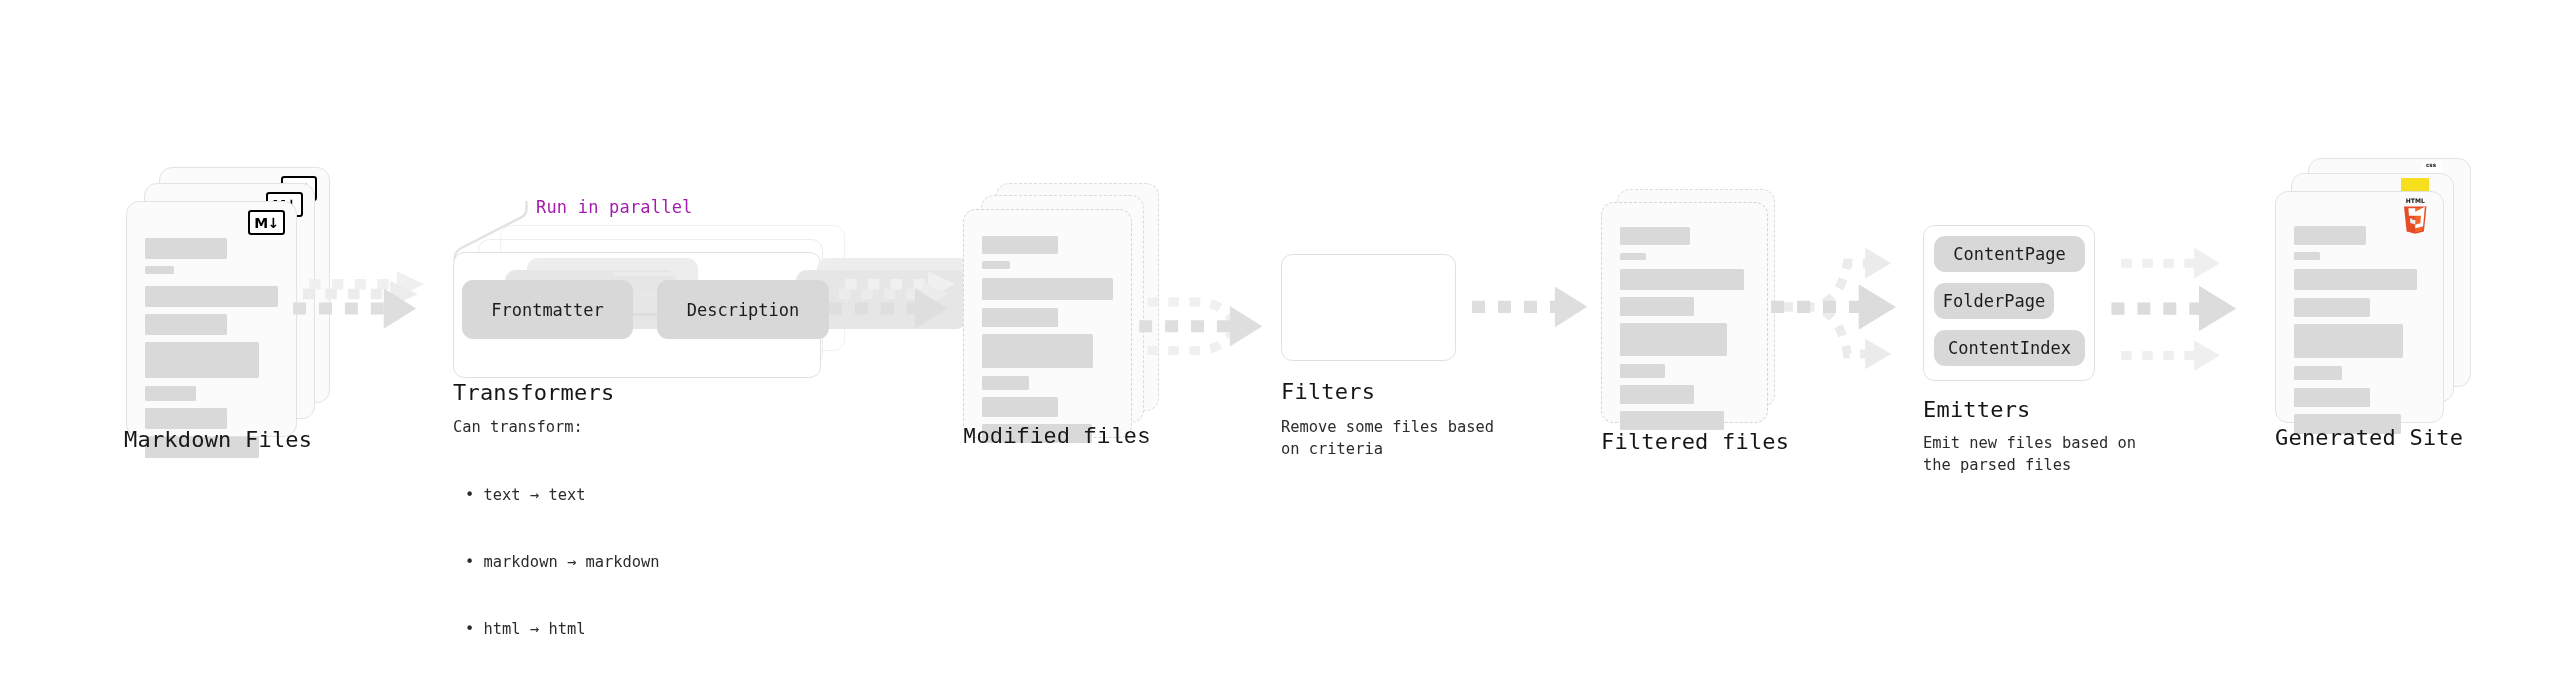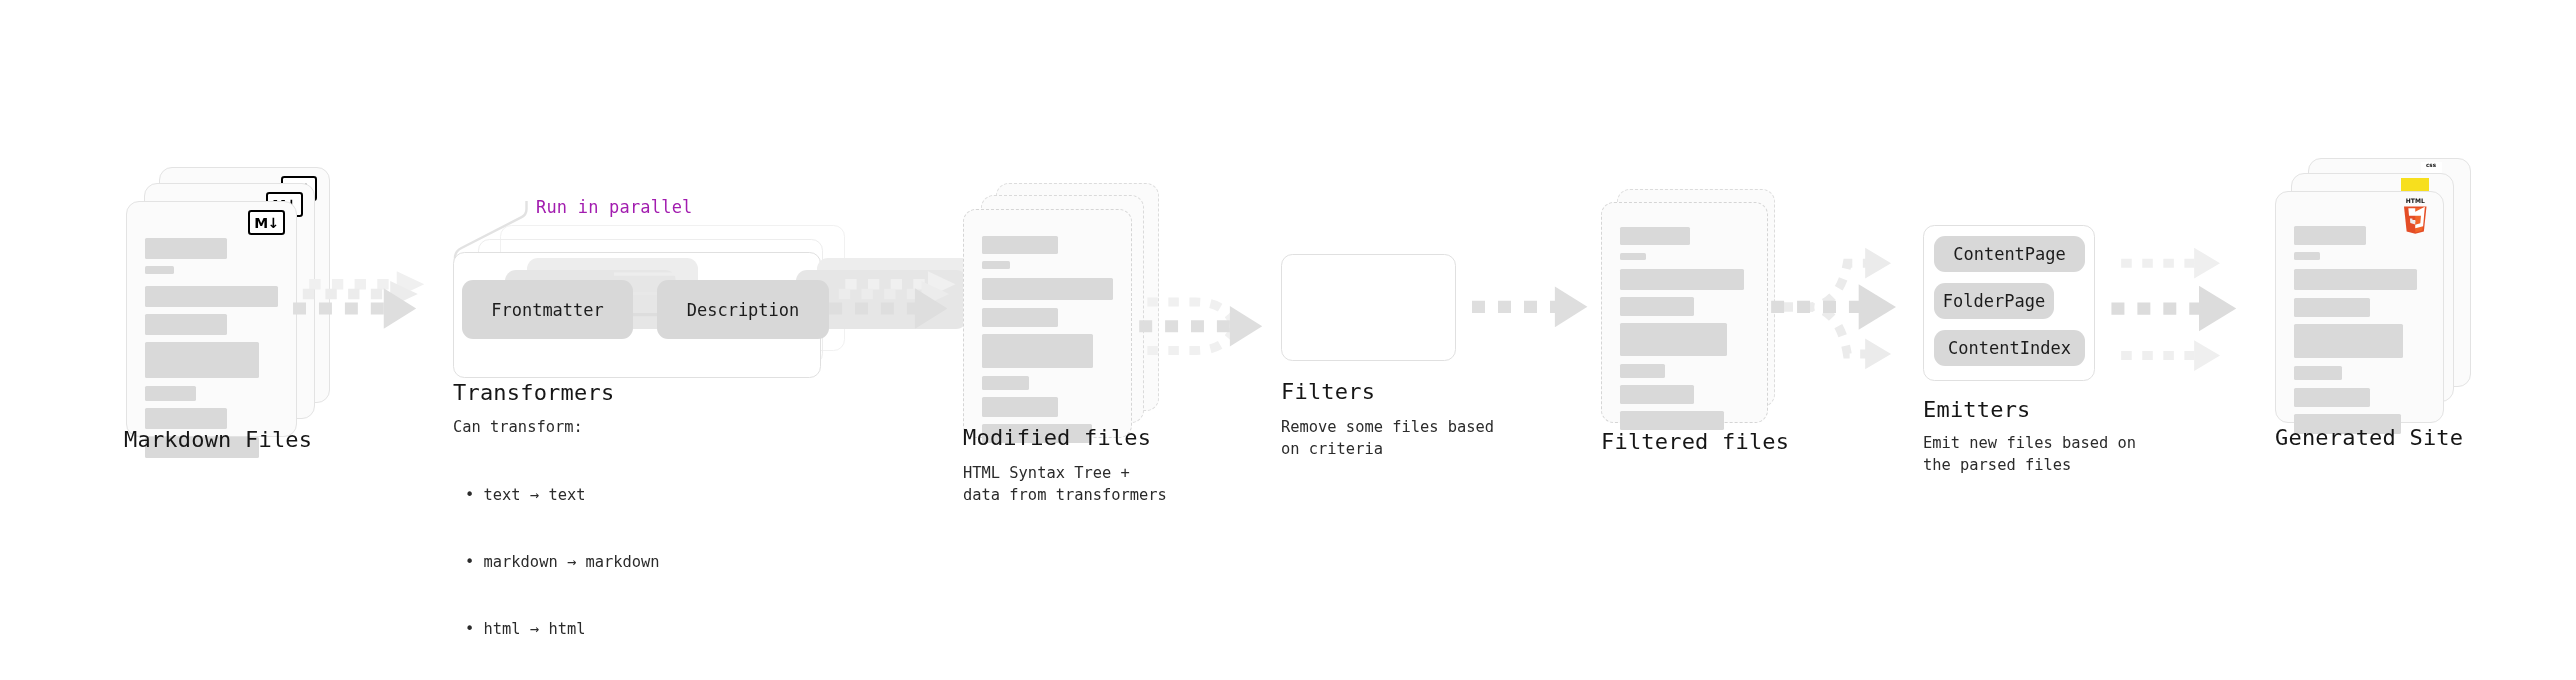--- a/index.html
+++ b/index.html
@@ -162,23 +162,21 @@
         <div class="ln" style="width:21%;height:7.3px;margin-bottom:9.8px;"></div>
         <div class="ln" style="width:100%;height:22px;"></div>
         <div class="ln" style="width:58%;height:19.5px;"></div>
         <div class="ln" style="width:85%;height:34px;"></div>
         <div class="ln" style="width:36%;height:14px;"></div>
         <div class="ln" style="width:58%;height:19.5px;"></div>
         <div class="ln" style="width:84%;height:19.5px;"></div>
       </div>
     </div>
   </div>
-  <div class="title" style="left:963px;top:425px;">Modified files</div>
-  <div class="caption" style="left:963px;top:462px;">HTML Syntax Tree +
-data from transformers</div>
+  <div class="title" style="left:963px;top:425px;font-family:Liberation Mono, monospace;">Modified files</div>
 
   <svg class="arrowsvg" style="left:1139px;top:268px;" width="138" height="89" viewBox="0 0 170 110">
     <g fill="none" stroke-linecap="butt">
       <path d="M10,42 L70,42 Q108,42 118,72" stroke="#f0f0f0" stroke-width="11" stroke-dasharray="13 13"></path>
       <path d="M10,102 L70,102 Q108,102 118,72" stroke="#f0f0f0" stroke-width="11" stroke-dasharray="13 13"></path>
       <line x1="0" y1="72" x2="122" y2="72" stroke="#dedede" stroke-width="15" stroke-dasharray="16 16"></line>
       <polygon points="112,47 152,72 112,97" fill="#dedede"></polygon>
     </g>
   </svg>
 

